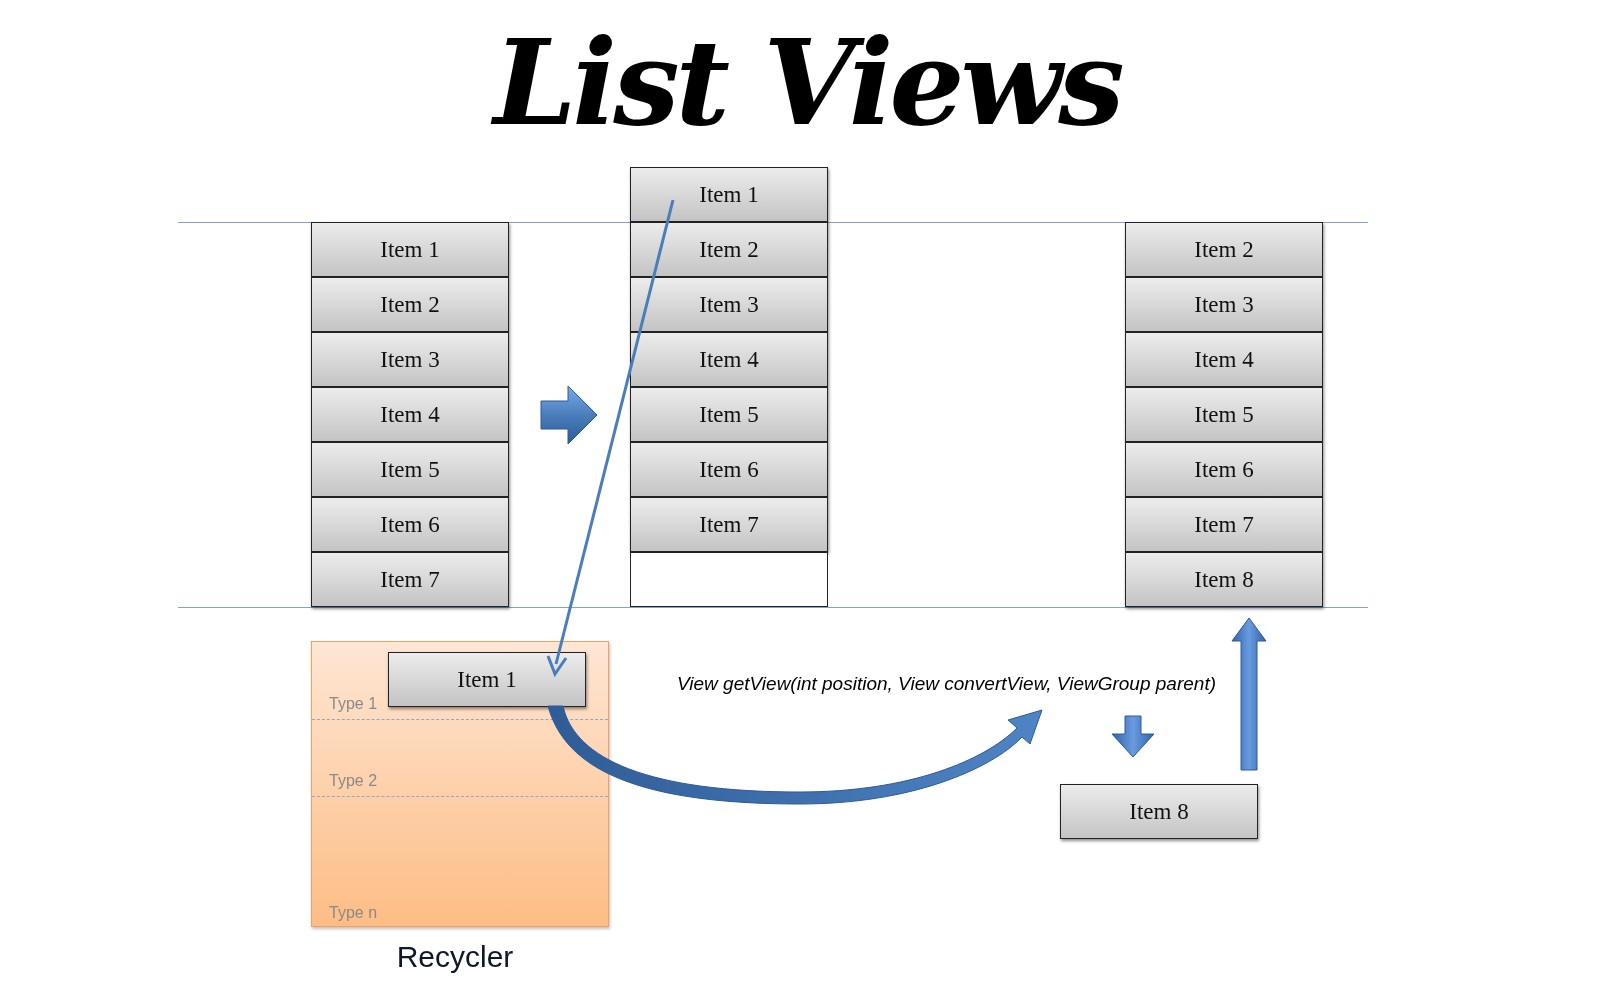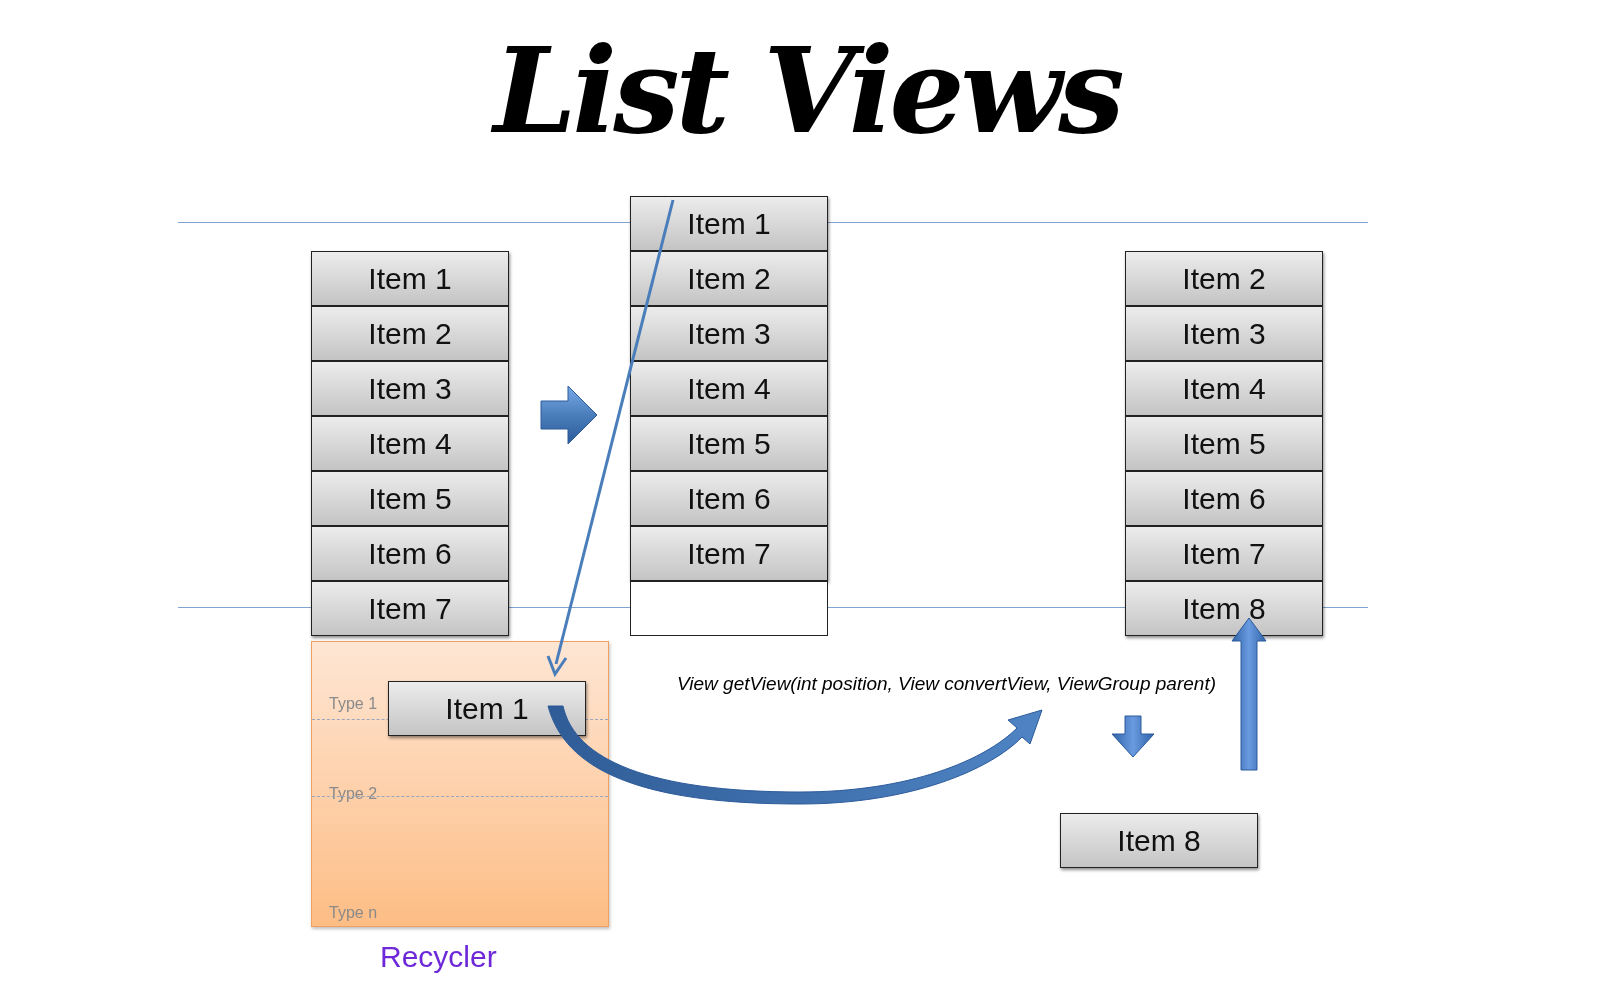--- a/index.html
+++ b/index.html
@@ -1,38 +1,38 @@
 <!DOCTYPE html>
 <html><head>
 <meta charset="utf-8">
 <style>
   html, body { margin:0; padding:0; background:#ffffff; }
   body { width:1614px; height:997px; position:relative; overflow:hidden;
          font-family:"DejaVu Sans", sans-serif; }
-  .title { position:absolute; left:0; width:1614px; top:16px; text-align:center;
+  .title { position:absolute; left:0; width:1614px; top:8px; text-align:center;
            font-family:"DejaVu Serif", serif; font-weight:bold; font-style:italic;
            font-size:118px; letter-spacing:-4px; color:#000; line-height:150px; }
   .guide { position:absolute; height:1px; background:#7fa4cf; left:178px; width:1190px; }
   .col { position:absolute; width:198px; }
   .cell { position:absolute; left:0; width:196px; height:53px;
           border:1px solid #222; box-sizing:content-box;
           background:linear-gradient(#ececec,#c4c4c4);
           box-shadow:1px 2px 3px rgba(0,0,0,0.45);
           display:flex; align-items:center; justify-content:center;
-          font-family:Liberation Sans, sans-serif; font-size:30px; color:#111;margin-top:29px; }
+          font-family:Liberation Serif, serif; font-size:23px; color:#111; }
   .cell.empty { background:#ffffff; box-shadow:none; }
   .recycler { position:absolute; left:311px; top:641px; width:296px; height:284px;
               border:1px solid #f0a060;
               background:linear-gradient(#fee6d4, #fdbd85);
               box-shadow:1px 2px 3px rgba(0,0,0,0.25); }
   .type-label { position:absolute; left:17px; font-family:"Liberation Sans", sans-serif;
                 font-size:16px; color:#8a8a8a; }
   .dash { position:absolute; left:0; width:296px; border-top:1.5px dashed #9aa6bf; height:0; }
-  .recycler-label { position:absolute; left:380px; top:940px; width:150px; text-align:left;
-                    font-family:"Liberation Sans", sans-serif; font-size:30px; color:#6d28d9; }
+  .recycler-label { position:absolute; left:380px; top:940px; width:150px; text-align:center;
+                    font-family:"Liberation Sans", sans-serif; font-size:30px; color:#0f172a; }
   .sig { position:absolute; left:677px; top:673px; font-family:"Liberation Sans", sans-serif;
          font-size:19px; color:#000; white-space:nowrap;font-style:italic; }
   svg.overlay { position:absolute; left:0; top:0; width:1614px; height:997px; pointer-events:none; }
 </style>
 </head>
 <body>
 
 <div class="title">List Views</div>
 
 <div class="guide" style="top:222px;"></div>
@@ -65,21 +65,21 @@
   <div class="cell" style="top:110px;">Item 4</div>
   <div class="cell" style="top:165px;">Item 5</div>
   <div class="cell" style="top:220px;">Item 6</div>
   <div class="cell" style="top:275px;">Item 7</div>
   <div class="cell" style="top:330px;">Item 8</div>
 </div>
 
 <div class="recycler">
   <div class="type-label" style="top:53px;">Type 1</div>
   <div class="dash" style="top:77px;"></div>
-  <div class="type-label" style="top:130px;margin-top:13px;">Type 2</div>
+  <div class="type-label" style="top:130px;">Type 2</div>
   <div class="dash" style="top:154px;"></div>
   <div class="type-label" style="top:262px;">Type n</div>
 </div>
 <div class="cell" style="left:388px; top:652px; width:196px;">Item 1</div>
 <div class="recycler-label">Recycler</div>
 
 <div class="cell" style="left:1060px; top:784px; width:196px;">Item 8</div>
 
 <div class="sig">View getView(int position, View convertView, ViewGroup parent)</div>
 

